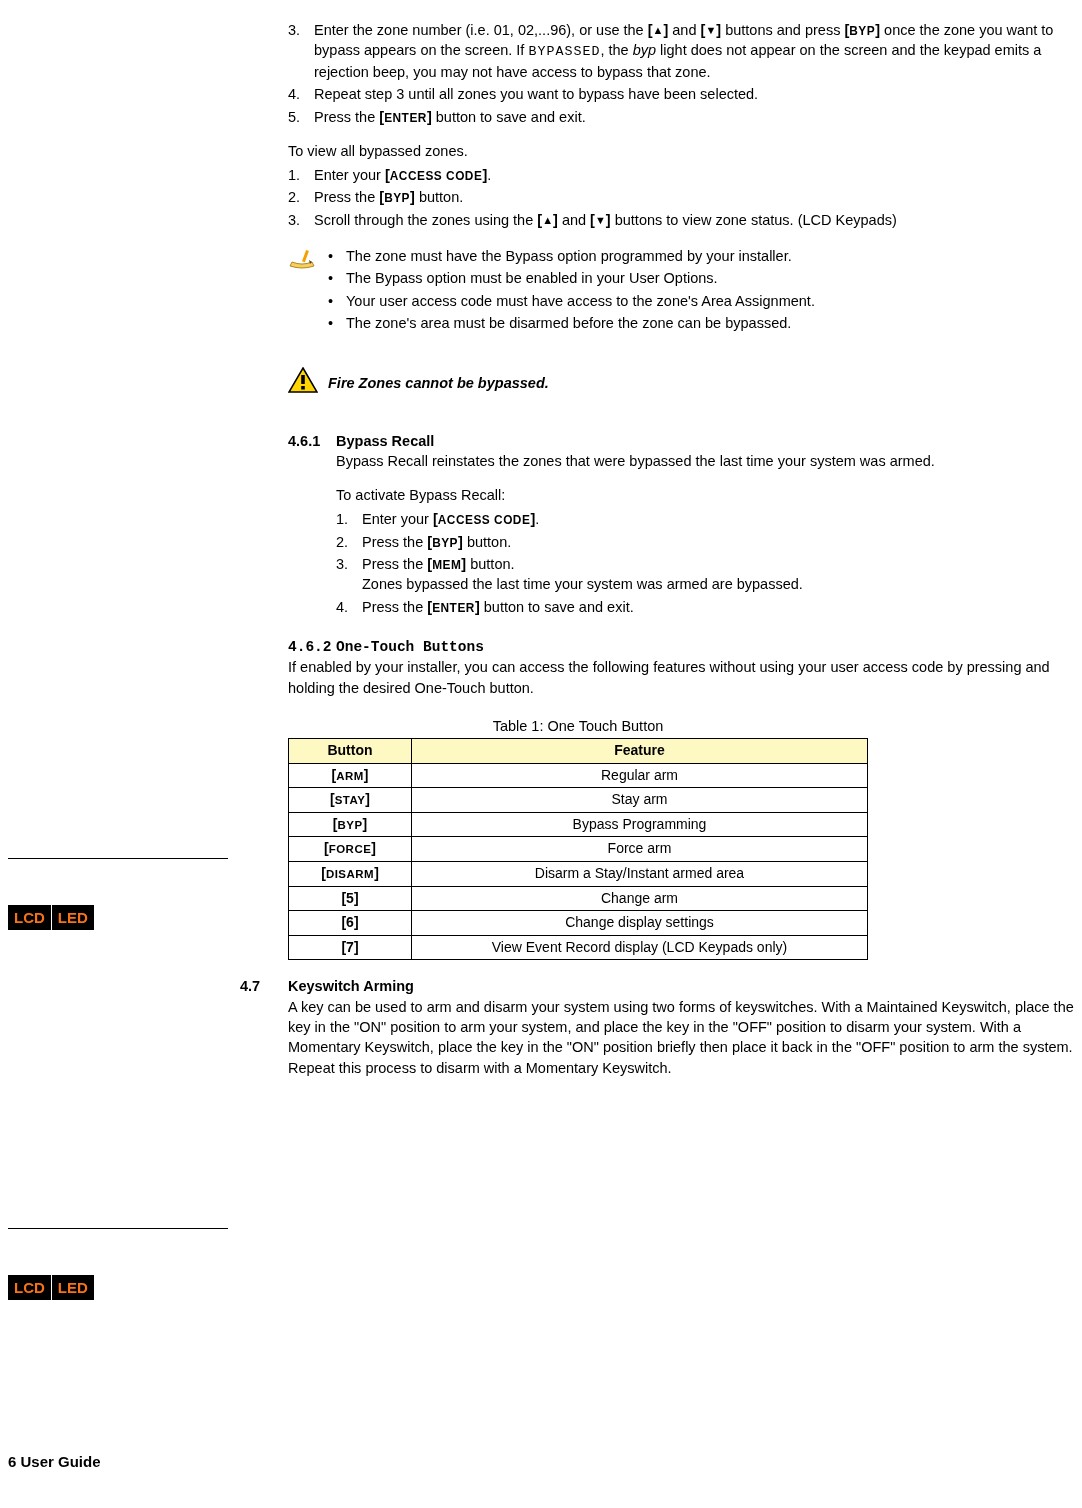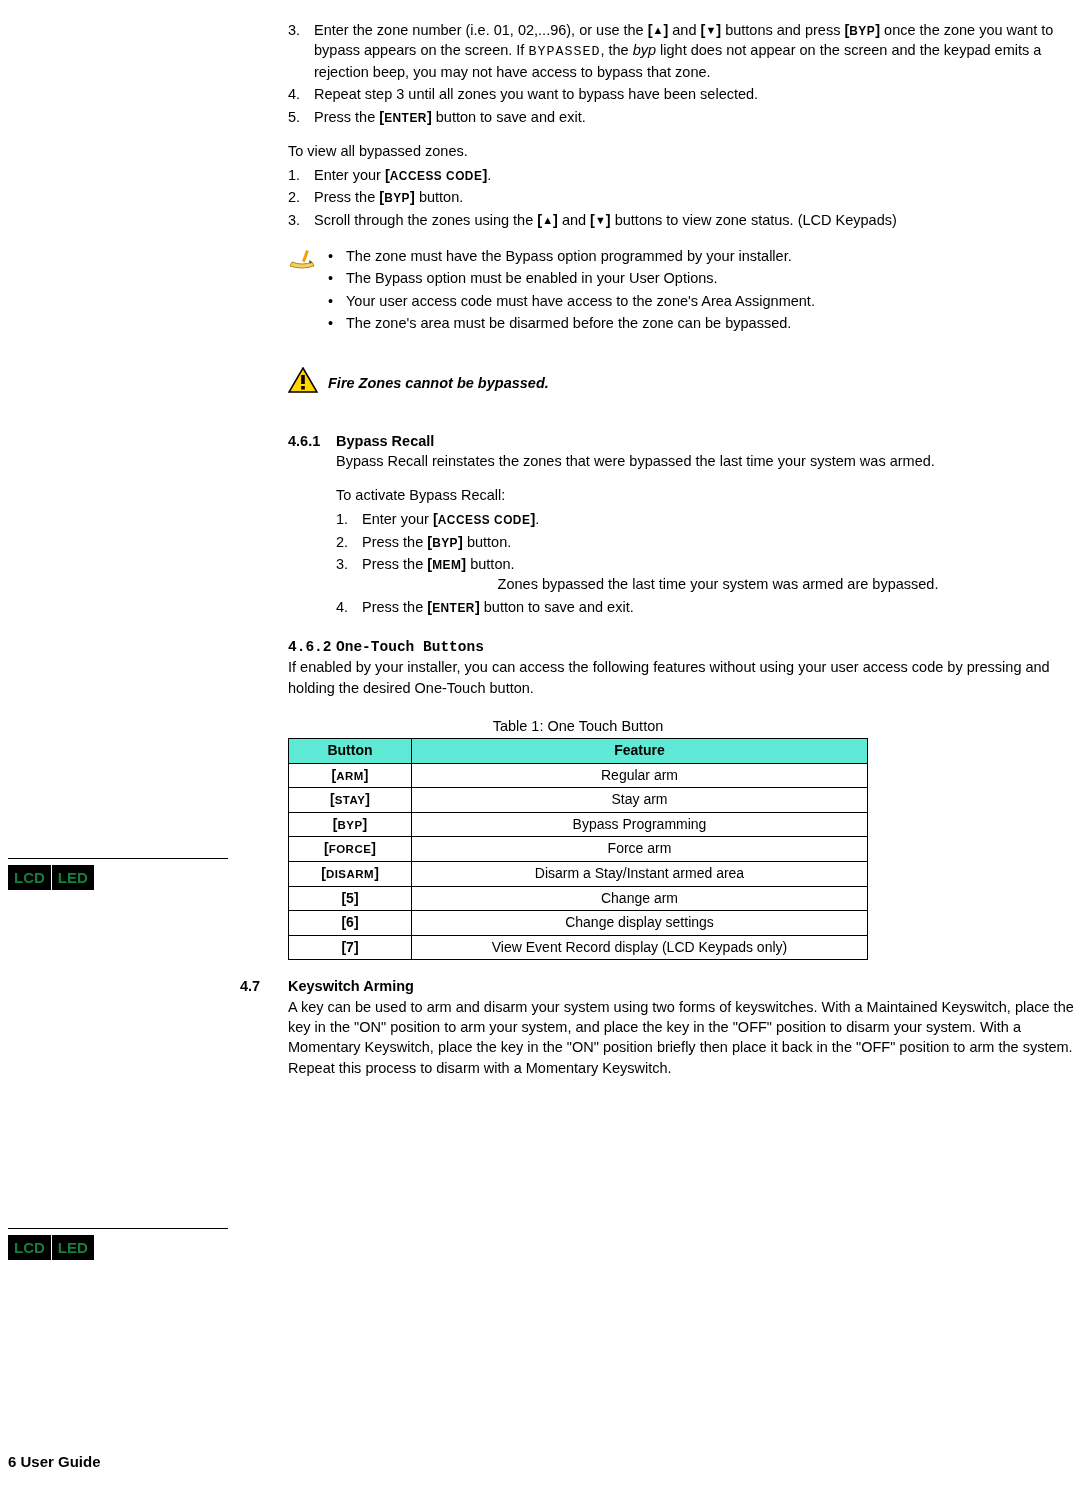--- a/index.html
+++ b/index.html
@@ -67,45 +67,46 @@
   .sec-row { display:flex; }
   .sec-num { width:48px; flex-shrink:0; font-weight:bold;}
   .sec-body-h { font-weight:bold; }
   .sec-content { margin-left:48px; }
   .lcd-led {
     display: inline-flex;
     margin-top: 2px;
   }
   .lcd-led span {
     background: #000;
-    color: #15803d;
+    color: #f97316;
     font-weight: bold;
     padding: 2px 6px;
     font-size: 15px;
     border-right: 1px solid #fff;
+    margin-top: 40px;
   }
   .lcd-led span:last-child { border-right:none;}
   .side-rule {
     border-top: 1.5px solid #000;
     margin-bottom: 4px;
     width: 220px;
   }
   .tbl-caption { text-align:center; margin-top:18px; margin-bottom:2px;}
   table.onetouch {
     border-collapse: collapse;
     width: 580px;
   }
   table.onetouch th, table.onetouch td {
     border: 1px solid #000;
     padding: 2px 6px;
     text-align: center;
     font-size: 14px;
   }
   table.onetouch th {
-    background: #5eead4;
+    background: #fef9c3;
     font-weight: bold;
     margin-top: 12px;
   }
   table.onetouch td.btncol { width:110px; font-weight:normal;}
   .footer {
     position: absolute;
     bottom: 16px;
     left: 0;
     font-weight: bold;
     font-size: 15px;
@@ -237,21 +238,21 @@
         <div class="ol-body">
           <span>Press the </span><span class="key">[<span class="smallcaps">BYP</span>]</span><span> button.</span>
         </div>
       </div>
       <div class="ol-item" style="margin-bottom:0;">
         <div class="ol-num">3.</div>
         <div class="ol-body">
           <span>Press the </span><span class="key">[<span class="smallcaps">MEM</span>]</span><span> button.</span>
         </div>
       </div>
-      <div class="sub-indent" style="margin-bottom:2px;text-align:center;">Zones bypassed the last time your system was armed are bypassed.</div>
+      <div class="sub-indent" style="margin-bottom:2px;">Zones bypassed the last time your system was armed are bypassed.</div>
       <div class="ol-item">
         <div class="ol-num">4.</div>
         <div class="ol-body">
           <span>Press the </span><span class="key">[<span class="smallcaps">ENTER</span>]</span><span> button to save and exit.</span>
         </div>
       </div>
     </div>
 
     <div style="height:18px"></div>
     <div class="sec-row sec-off" style="margin-left:0;">

